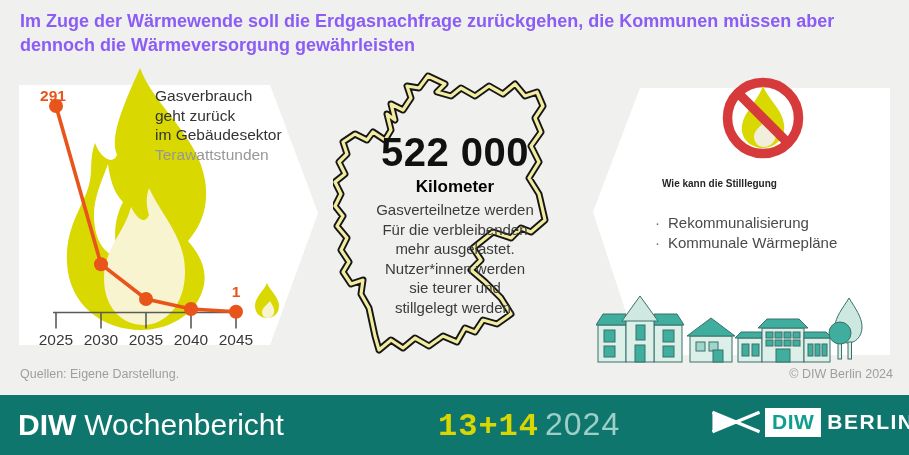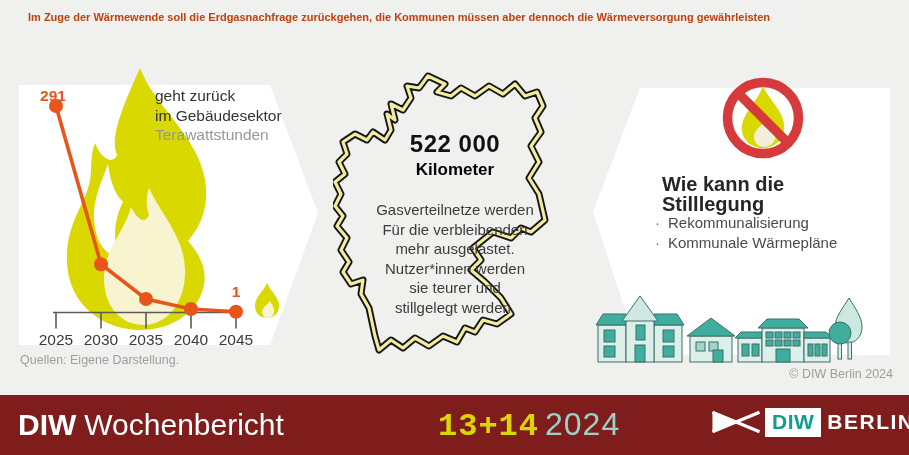--- a/index.html
+++ b/index.html
@@ -5,50 +5,50 @@
   html,body{margin:0;padding:0;background:#e8e8e8;}
   #stage{
     position:relative;width:909px;height:455px;overflow:hidden;
     background:#f0f0ef;
     font-family:"Liberation Sans","DejaVu Sans",sans-serif;
     -webkit-font-smoothing:antialiased;
   }
   .abs{position:absolute;}
   
   #title{
-    left:28px;top:10px;width:845px;
-    font-size:11px;font-weight:bold;color:#c2410c;line-height:1.32;
+    left:20px;top:10px;width:845px;
+    font-size:18px;font-weight:bold;color:#8b5cf6;line-height:1.32;
   }
   
   #left-panel{
     left:19px;top:85px;width:299px;height:260px;background:#ffffff;
     clip-path:polygon(0 0,251px 0,299px 128px,251px 260px,0 260px);
   }
   #right-panel{
     left:593px;top:88px;width:297px;height:267px;background:#ffffff;
     clip-path:polygon(47px 0,297px 0,297px 267px,47px 267px,0 124px);
   }
   
   #gas-heading{left:155px;top:86px;width:150px;font-size:15.5px;line-height:19.5px;color:#333;}
   #gas-heading .unit{color:#979797;}
   
   #map-text{left:330px;top:130px;width:250px;text-align:center;color:#3b3b3b;}
-  #map-text .big{font-size:24px;font-weight:800;color:#111;letter-spacing:.5px;}
+  #map-text .big{font-size:40px;font-weight:800;color:#111;letter-spacing:.5px;}
   #map-text .km{font-size:17px;font-weight:bold;color:#000000;margin-top:2px;}
-  #map-text .body{font-size:15px;line-height:19.6px;margin-top:20px;}
-  
-  #question{left:662px;top:174px;width:220px;font-size:20px;font-weight:bold;color:#262626;line-height:20px;}
+  #map-text .body{font-size:15px;line-height:19.6px;margin-top:3px;}
+  
+  #question{left:662px;top:174px;width:220px;font-size:10px;font-weight:bold;color:#262626;line-height:20px;}
   #bullet-list{left:655px;top:213px;width:235px;font-size:15px;color:#4a4a4a;line-height:19.7px;}
   #bullet-list .row span.dot{display:inline-block;width:13px;color:#6b6b6b;}
   
   .footnote{font-size:12.5px;color:#9e9e9e;}
-  #source-note{left:20px;top:353px;}
+  #source-note{left:20px;top:367px;}
   #copyright-note{right:16px;top:367px;}
   
-  #footer{left:0;top:395px;width:909px;height:60px;background:#7f1d1d;}
+  #footer{left:0;top:395px;width:909px;height:60px;background:#0f766e;}
   #footer-brand{left:18px;top:13px;font-size:30px;color:#ffffff;white-space:nowrap;}
   #footer-brand b{font-weight:bold;margin-right:8px;}
   #footer-issue{left:438px;top:11px;font-size:32px;white-space:nowrap;}
   #footer-issue .num{font-weight:bold;color:#d9d600;letter-spacing:1px;font-family:Liberation Mono, monospace;}
   #footer-issue .yr{color:#9ccfc7;margin-left:6px;letter-spacing:1px;}
   #footer-logo{left:710px;top:12px;display:flex;align-items:center;gap:3px;}
   #diw-box{background:#ffffff;color:#0f9e90;font-weight:bold;font-size:21px;
     padding:2px 7px 3px 7px;letter-spacing:.5px;}
   #berlin-label{color:#ffffff;font-weight:bold;font-size:21px;letter-spacing:1.5px;margin-left:3px;}
   svg{display:block;}
@@ -104,20 +104,21 @@
       <text x="217" y="260">2045</text>
     </g>
   </svg>
 
   <svg class="abs" style="left:253px;top:282px;" width="28" height="37" viewBox="0 0 28 37">
     <path d="M14,1 C18,10 26,15 26,24 C26,32 20,36 14,36 C8,36 2,32 2,24 C2,15 10,10 14,1 Z" fill="#d9d800"></path>
     <path d="M17,19 C20,24 22,27 21,31 C20,34.5 17,36 14.5,36 C11,36 9,33 9,30 C9,26 14,23 17,19 Z" fill="#f8f4d0"></path>
   </svg>
 
   <div class="abs" id="gas-heading">
+    <div>Gasverbrauch</div>
     <div>geht zurück</div>
     <div>im Gebäudesektor</div>
     <div class="unit">Terawattstunden</div>
   </div>
 
   <svg class="abs" style="left:333px;top:70px;" width="240" height="300" viewBox="0 0 240 300">
     <g fill="none" stroke-linejoin="round" stroke-linecap="round">
       <path id="de" d="M95,6 L112,14 L104,22 L118,26 L128,18 L142,26 L156,16 L170,24 L182,14
         L192,26 L204,22 L210,36 L202,48 L208,62 L198,76 L206,92 L196,108 L206,124 L212,150
         L198,162 L188,158 L178,168 L160,162 L140,178 L148,190 L138,200 L152,212 L168,228

